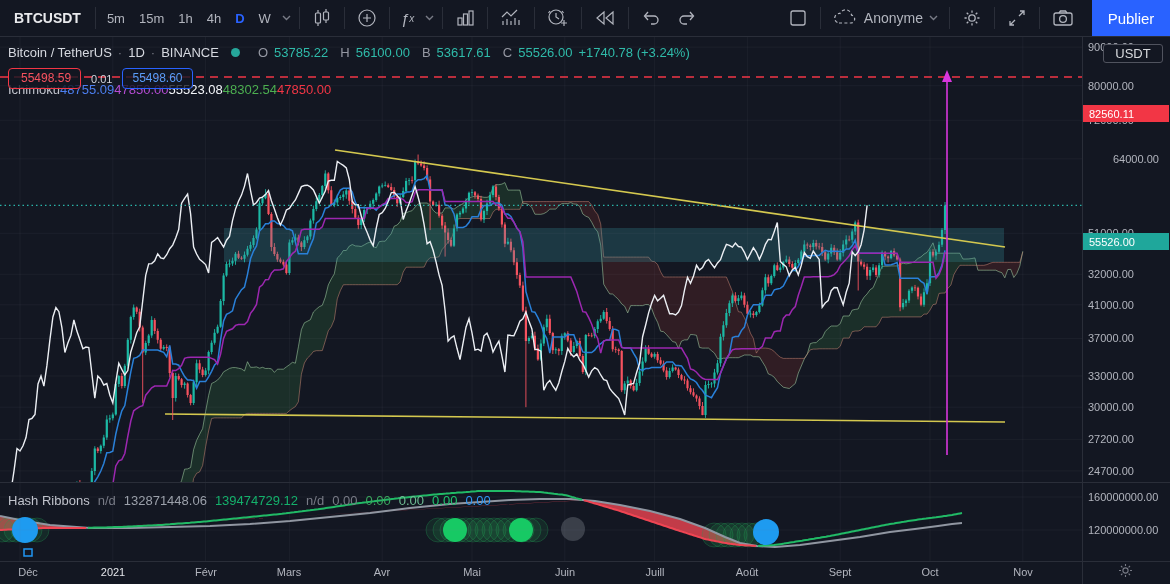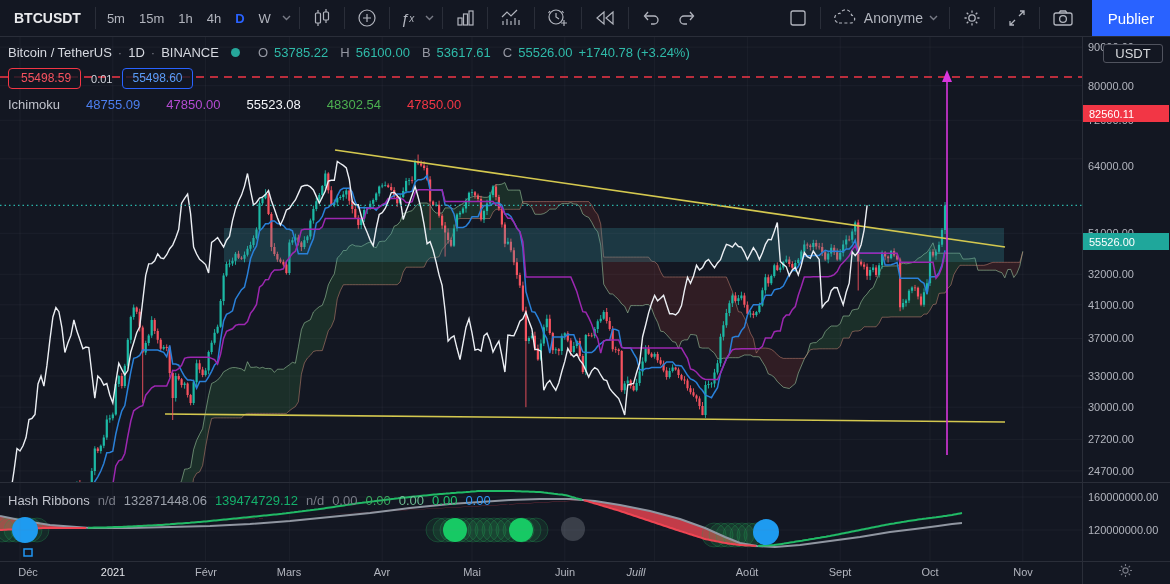--- a/index.html
+++ b/index.html
@@ -52,21 +52,21 @@
   #main-legend{top:45px;font-size:13px;color:#d6d9e0;}
   #main-legend .dim{color:#787b86;}
   #main-legend .dot{width:9px;height:9px;border-radius:50%;background:#26a69a;margin:0 6px;}
   #main-legend .k{color:#9598a3;margin-left:6px;}
   #main-legend .v{color:#2fbbaa;}
   #trade-widget{top:68px;font-size:12px;z-index:11;}
   .tw-btn{border:1px solid;border-radius:4px;height:19px;line-height:19px;padding:0 9px;background:rgba(19,23,34,.8);}
   .tw-sell{border-color:#f23645;color:#f7525f;padding-left:12px;}
   .tw-buy{border-color:#2962ff;color:#5a9cf8;}
   .tw-spread{color:#d1d4dc;font-size:11px;margin:0 4px;}
-  #ichi-legend{top:97px;font-size:13px;color:#c0c3cc;gap:26px;}
+  #ichi-legend{top:82px;font-size:13px;color:#c0c3cc;gap:0;}
   #hash-legend{top:493px;font-size:13px;color:#c0c3cc;gap:8px;z-index:10;}
 </style>
 </head>
 <body>
 
 <div id="app">
 
   <div class="toolbar">
     <div class="tb-item symbol">BTCUSDT</div>
     <div class="sep"></div>
@@ -348,21 +348,21 @@
 
   <div id="price-axis">
       <span class="pa-label" style="top: 435px;">24700.00</span>
       <span class="pa-label" style="top: 403px;">27200.00</span>
       <span class="pa-label" style="top: 371px;">30000.00</span>
       <span class="pa-label" style="top: 340px;">33000.00</span>
       <span class="pa-label" style="top: 302px;">37000.00</span>
       <span class="pa-label" style="top: 269px;">41000.00</span>
       <span class="pa-label" style="top: 238px;">32000.00</span>
       <span class="pa-label" style="top: 197px;">51000.00</span>
-      <span class="pa-label" style="top: 130px;">64000.00</span>
+      <span class="pa-label" style="top: 123px; margin-left: 25px;">64000.00</span>
       <span class="pa-label" style="top: 84px;">72000.00</span>
       <span class="pa-label" style="top: 50px;">80000.00</span>
       <span class="pa-label" style="top: 11px;">90000.00</span>
     <div class="pa-chip">USDT</div>
     <div class="pa-alert">82560.11</div>
     <div class="pa-price">55526.00</div>
   <span class="pa-label" style="top: 461px;">160000000.00</span>
       <span class="pa-label" style="top: 494px;">120000000.00</span>
     </div>
 
@@ -374,19 +374,19 @@
         <path d="M7.5 1v2M7.5 12v2M1 7.5h2M12 7.5h2M3 3l1.4 1.4M10.6 10.6L12 12M12 3l-1.4 1.4M4.4 10.6L3 12"></path>
       </svg>
     </div>
   <span class="ta-label" style="left: 28px;">Déc</span>
       <span class="ta-label bright" style="left: 113px;">2021</span>
       <span class="ta-label" style="left: 206px;">Févr</span>
       <span class="ta-label" style="left: 289px;">Mars</span>
       <span class="ta-label" style="left: 382px;">Avr</span>
       <span class="ta-label" style="left: 472px;">Mai</span>
       <span class="ta-label" style="left: 565px;">Juin</span>
-      <span class="ta-label" style="left: 636px; font-style: italic;">Juill</span>
+      <span class="ta-label" style="left: 655px;">Juill</span>
       <span class="ta-label" style="left: 747px;">Août</span>
       <span class="ta-label" style="left: 840px;">Sept</span>
       <span class="ta-label" style="left: 930px;">Oct</span>
       <span class="ta-label" style="left: 1023px;">Nov</span>
     </div>
 </div>
 
 </body></html>

